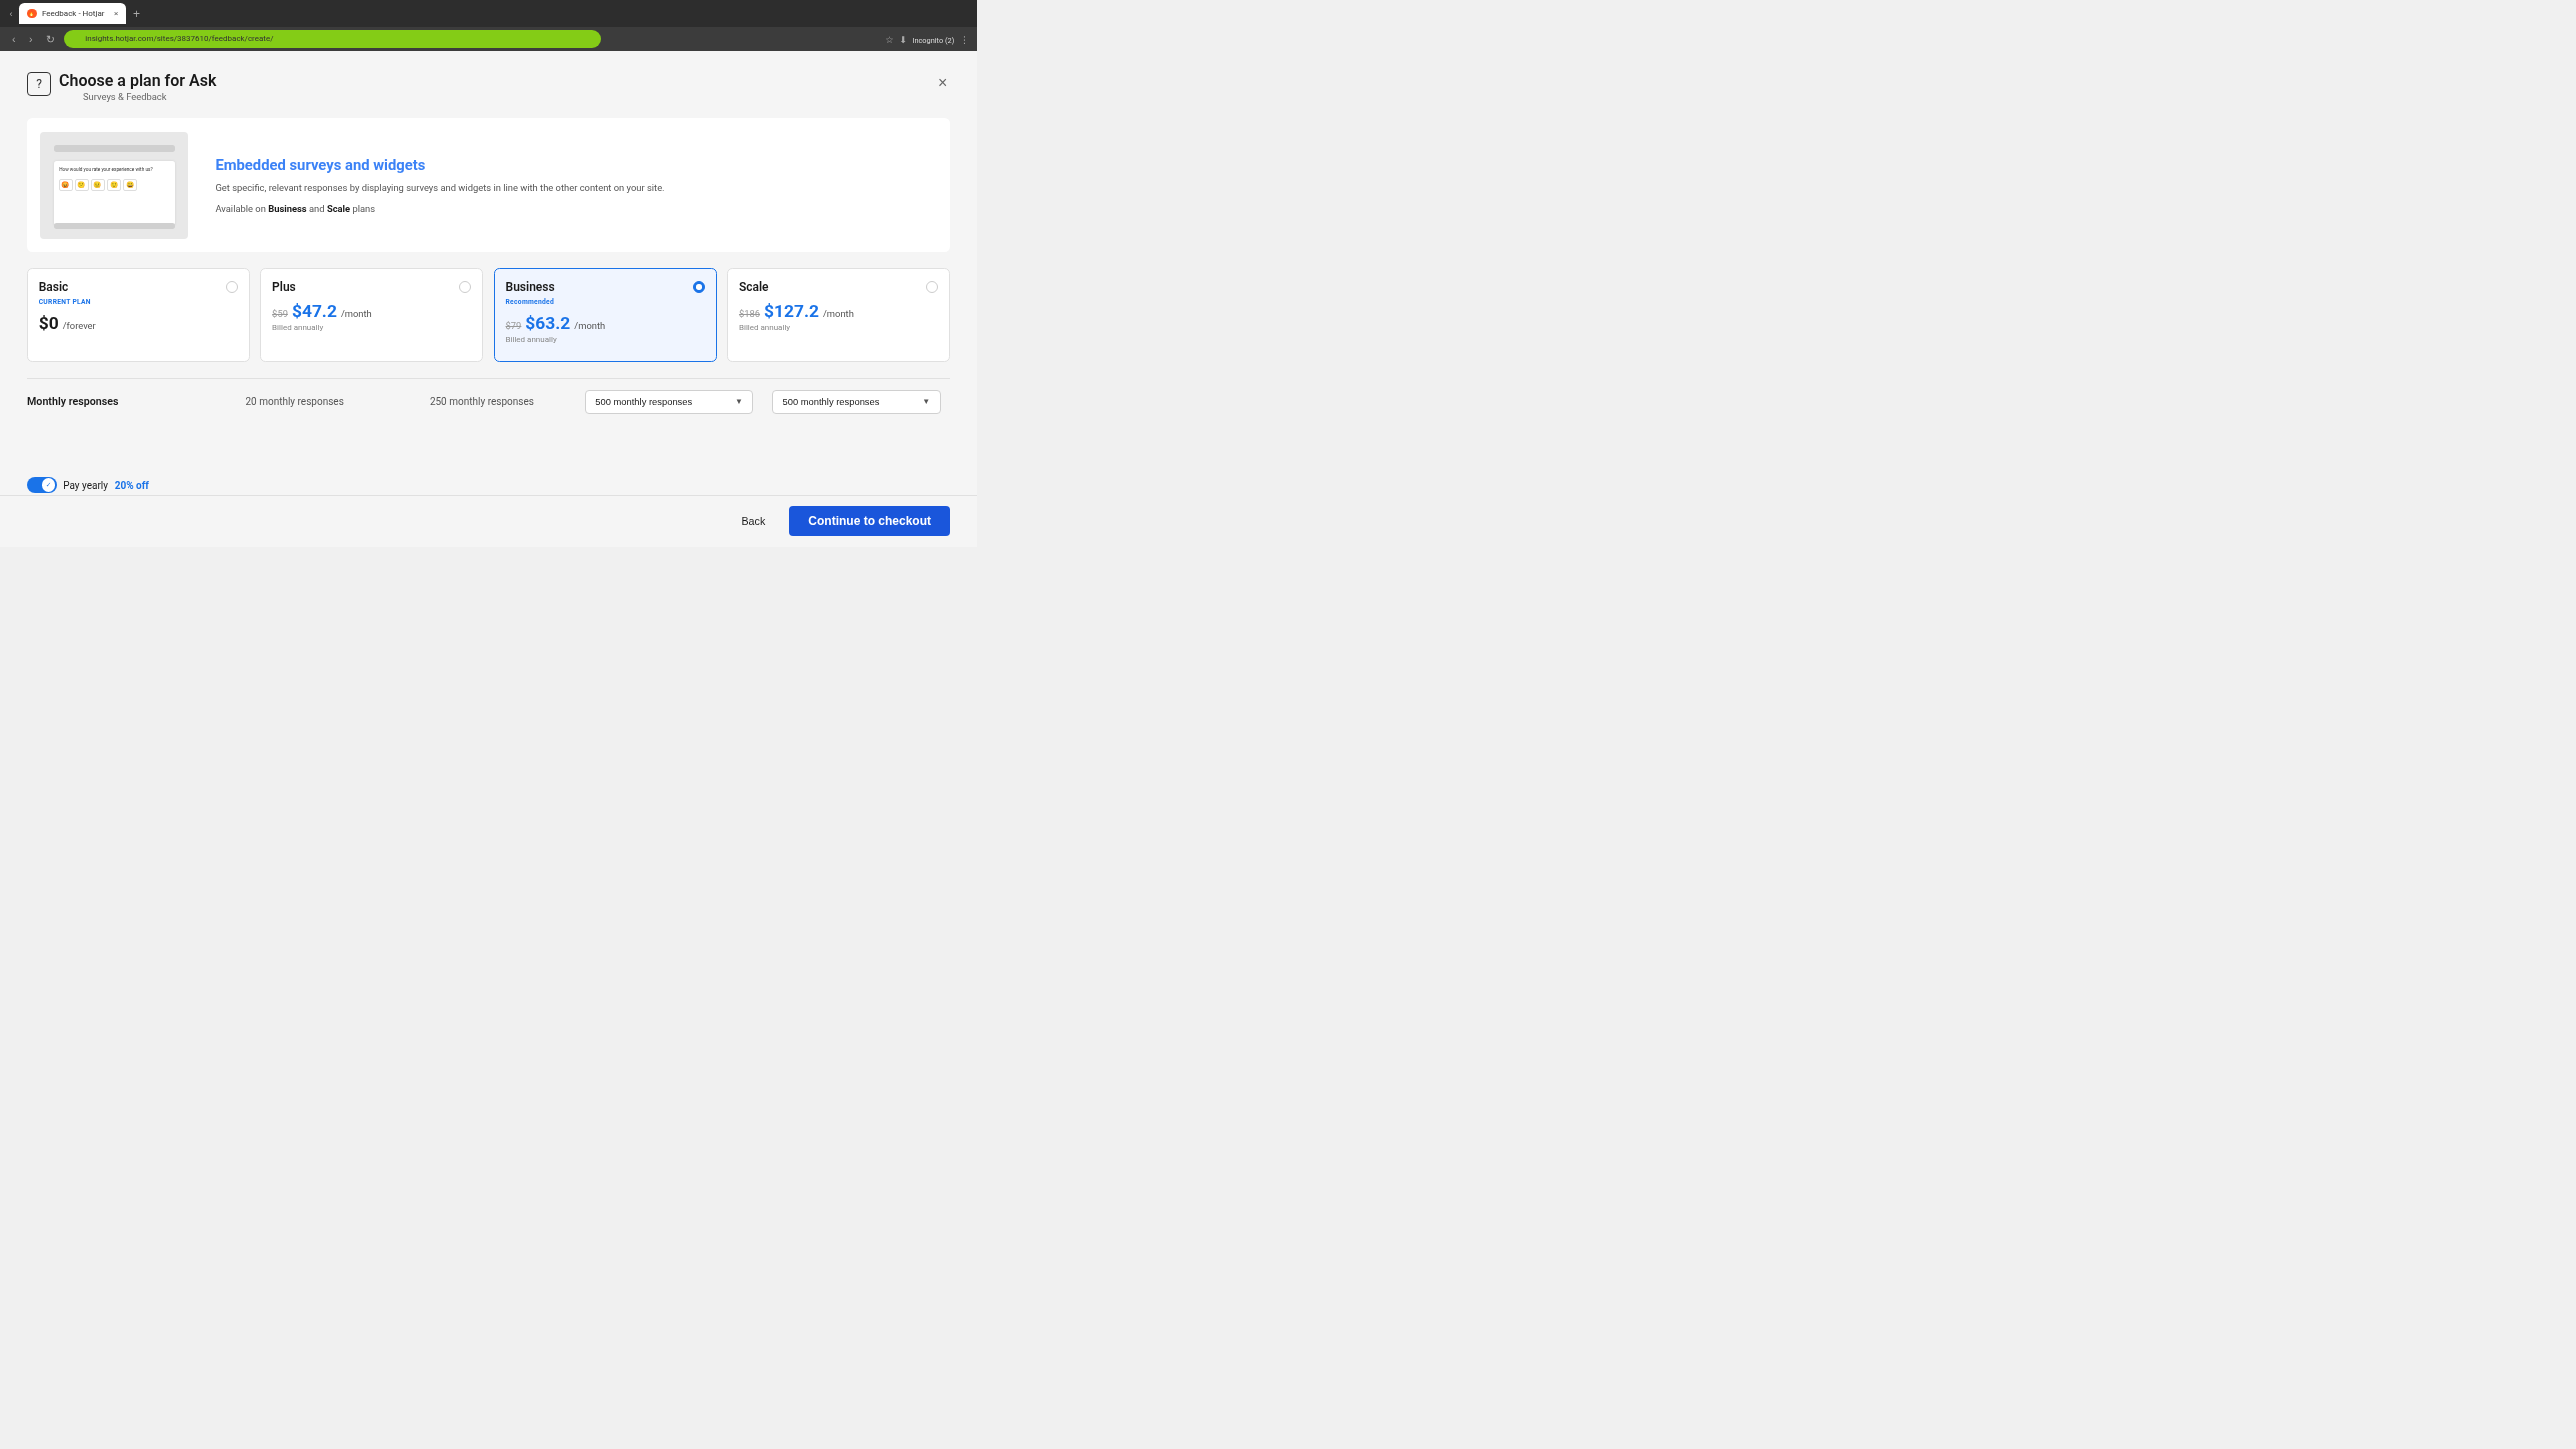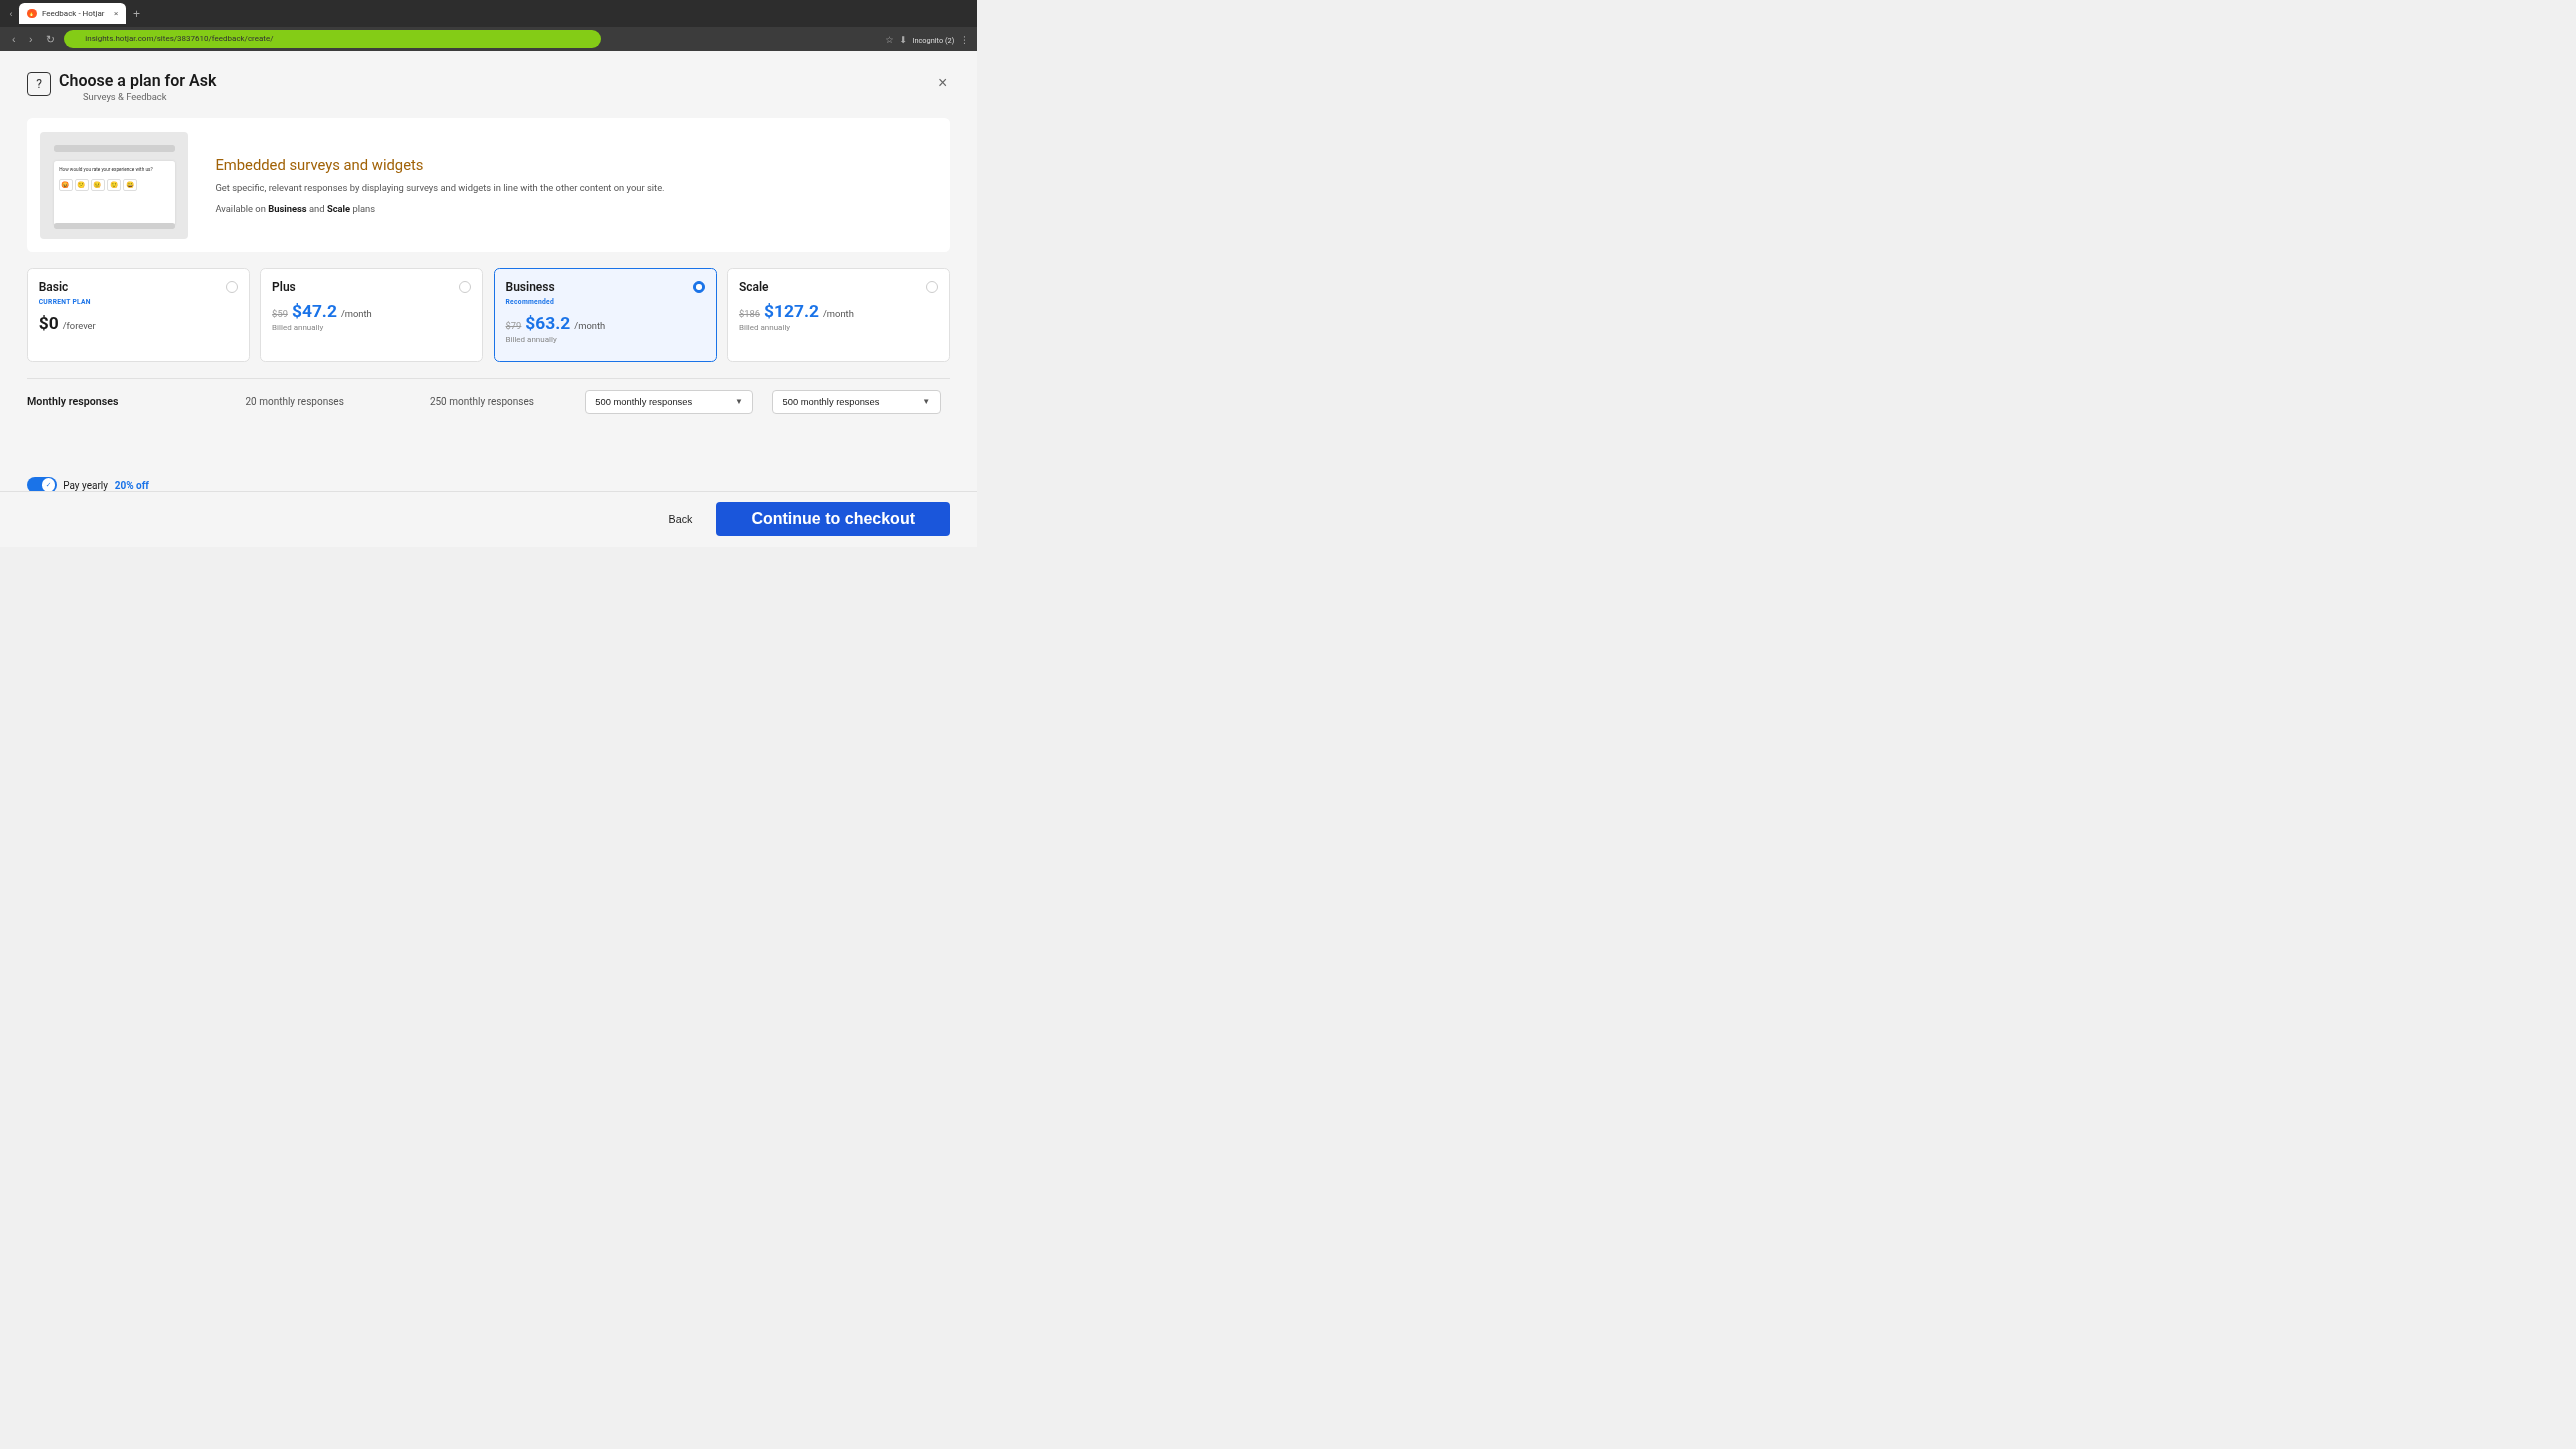--- a/index.html
+++ b/index.html
@@ -216,22 +216,22 @@
       position: absolute;
       bottom: 9.4px;
       left: 13.4px;
       right: 13.4px;
       height: 6.7px;
       background: #d0d0d0;
       border-radius: 2.7px;
     }
     .feature-text h2 {
       font-size: 14.8px;
-      font-weight: 400;
-      color: #a16207;
+      font-weight: 700;
+      color: #3b82f6;
       margin-bottom: 6.7px;
     }
     .feature-text p {
       font-size: 9.4px;
       color: #555;
       line-height: 1.5;
       margin-bottom: 8px;
     }
     .feature-text .availability {
       font-size: 9.4px;
@@ -433,22 +433,22 @@
       font-size: 10.7px;
       color: #1a1a1a;
       cursor: pointer;
       padding: 6.7px 13.4px;
     }
     .checkout-btn {
       background: #1a56db;
       color: #fff;
       border: none;
       border-radius: 4px;
-      padding: 8px 35px;
-      font-size: 16px;
+      padding: 8px 19px;
+      font-size: 12px;
       font-weight: 600;
       cursor: pointer;
     }
   </style>
 </head>
 <body>
 
 <div class="browser-chrome">
   <div class="tab-bar">
     <button class="tab-prev-btn">‹</button>

